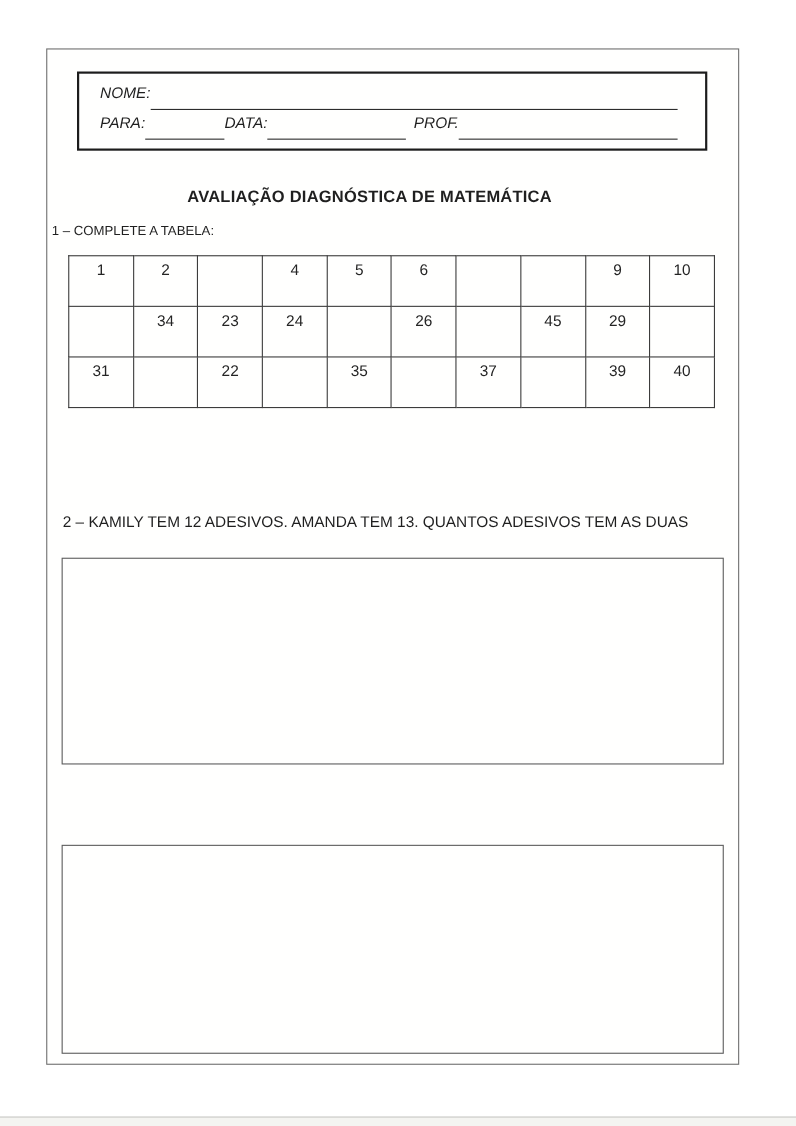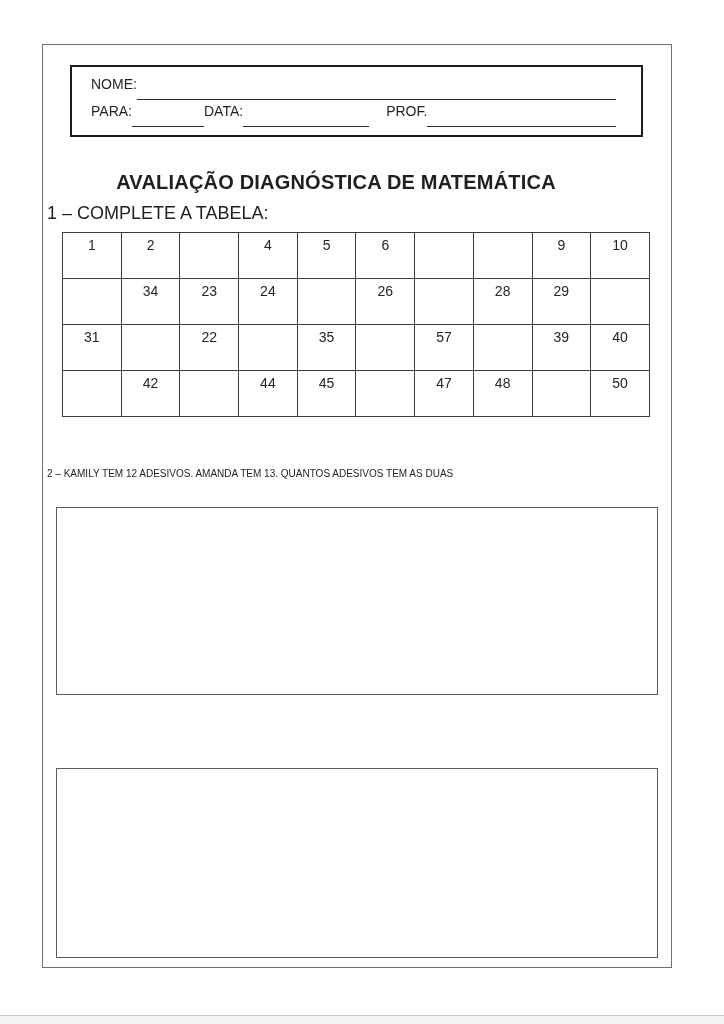--- a/index.html
+++ b/index.html
@@ -31,74 +31,75 @@
     top: 20px;
     width: 573px;
     height: 72px;
     border: 2px solid #1c1c1c;
     box-sizing: border-box;
     padding: 9px 25px 8px 19px;
     display: flex;
     flex-direction: column;
     justify-content: space-between;
     font-size: 14px;
+    font-style: italic;
   }
   .header-row {
     display: flex;
     align-items: baseline;
     height: 24px;
   }
   .fill-line {
     display: inline-block;
     border-bottom: 1px solid #2c2c2c;
     height: 16px;
     align-self: flex-end;
   }
   .fill-line.grow { flex: 1; }
   .line-turma { width: 72px; }
   .line-data  { width: 126px; }
-  .label-prof { margin-left: 17px; }
+  .label-prof { margin-left: 7px; }
   .doc-title {
     position: absolute;
     left: 0;
     top: 126px;
     width: 586px;
     text-align: center;
     font-weight: bold;
-    font-size: 20px;
+    font-size: 15px;
     letter-spacing: 0.2px;
   }
   .q1-label {
     position: absolute;
     left: 4px;
     top: 158px;
-    font-size: 18px;
+    font-size: 12px;
   }
   .num-table {
     position: absolute;
     left: 19px;
     top: 187px;
     width: 588px;
     border-collapse: collapse;
     table-layout: fixed;
   }
   .num-table td {
     border: 1px solid #3c3c3c;
     height: 40px;
     vertical-align: top;
     text-align: center;
     padding-top: 4px;
     font-size: 14px;
     color: #242424;
   }
   .question-text {
     position: absolute;
-    left: 4px;
+    left: 14px;
     width: 622px;
-    font-size: 10px;
+    font-size: 14px;
     line-height: 20px;
   }
   .q2-text { top: 419px; }
   .q3-text { top: 680px; }
   .answer-box {
     position: absolute;
     left: 13px;
     width: 602px;
     border: 1px solid #5c5c5c;
     background: #fffffe;
@@ -155,47 +156,35 @@
           <td>10</td>
         </tr>
         <tr>
           <td></td>
           <td>34</td>
           <td>23</td>
           <td>24</td>
           <td></td>
           <td>26</td>
           <td></td>
-          <td>28</td>
+          <td>45</td>
           <td>29</td>
           <td></td>
         </tr>
         <tr>
           <td>31</td>
           <td></td>
           <td>22</td>
           <td></td>
           <td>35</td>
           <td></td>
-          <td>57</td>
+          <td>37</td>
           <td></td>
           <td>39</td>
           <td>40</td>
-        </tr>
-        <tr>
-          <td></td>
-          <td>42</td>
-          <td></td>
-          <td>44</td>
-          <td>45</td>
-          <td></td>
-          <td>47</td>
-          <td>48</td>
-          <td></td>
-          <td>50</td>
         </tr>
       </tbody>
   </table>
 
   <div class="question-text q2-text">
     <span style="display:block">2 – KAMILY TEM 12 ADESIVOS. AMANDA TEM 13. QUANTOS ADESIVOS TEM AS DUAS</span>
   </div>
   <div class="answer-box q2-box"></div>
 
   <div class="question-text q3-text">

